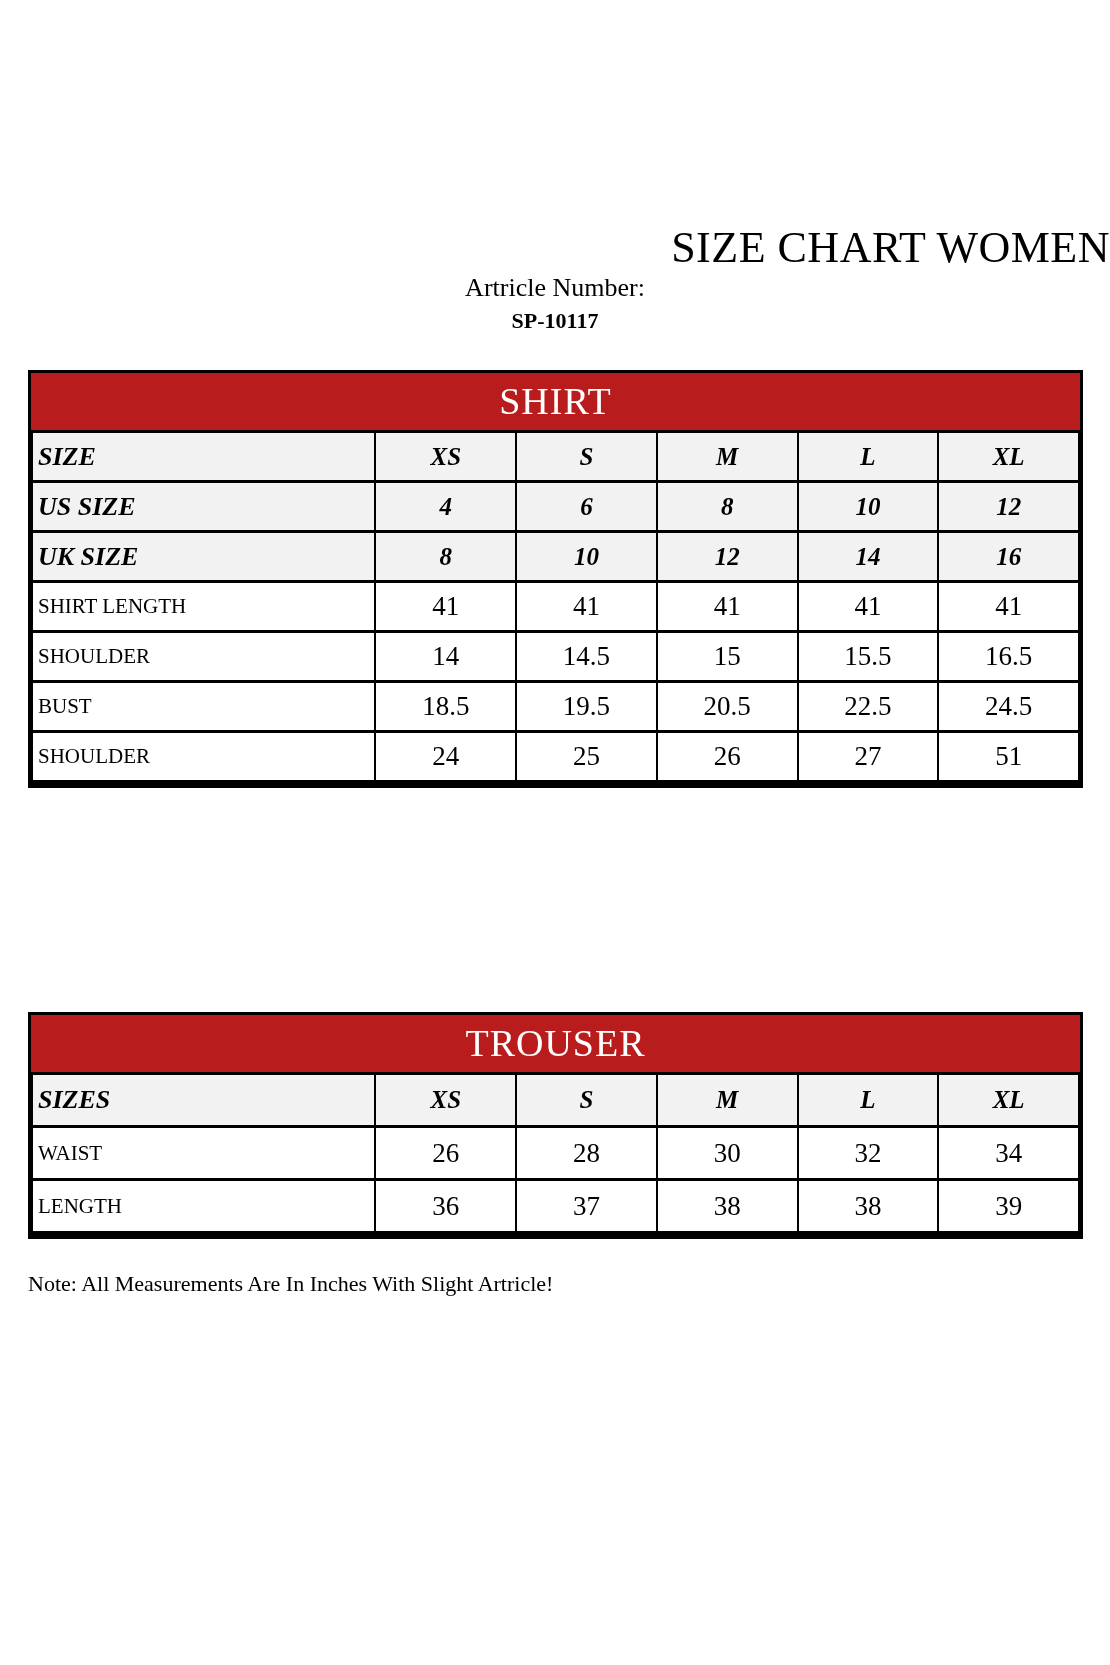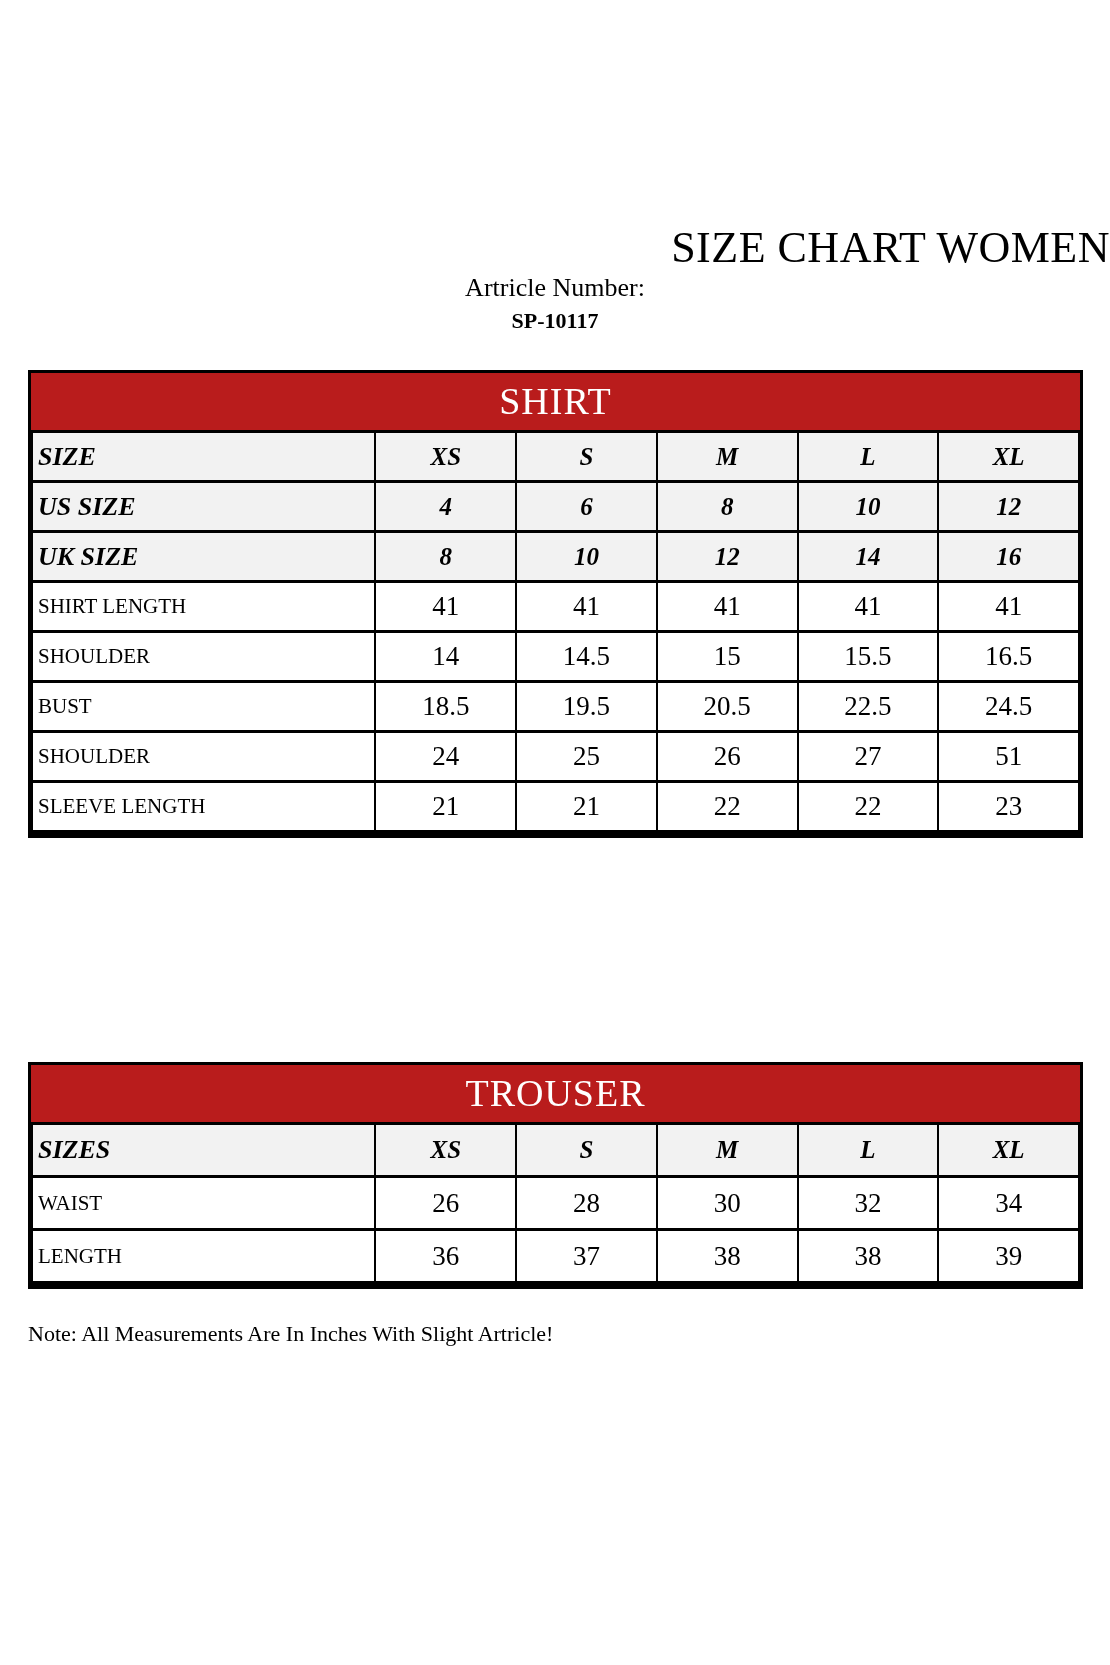--- a/index.html
+++ b/index.html
@@ -149,28 +149,20 @@
         <td>24.5</td>
       </tr>
       <tr class="meas">
         <td class="label">SHOULDER</td>
         <td>24</td>
         <td>25</td>
         <td>26</td>
         <td>27</td>
         <td>51</td>
       </tr>
-      <tr class="meas">
-        <td class="label">SLEEVE LENGTH</td>
-        <td>21</td>
-        <td>21</td>
-        <td>22</td>
-        <td>22</td>
-        <td>23</td>
-      </tr>
     </tbody>
   </table>
 </div>
 
 <div class="size-table trouser">
   <div class="table-title">TROUSER</div>
   <table>
     <colgroup>
         <col class="label-col">
         <col>

